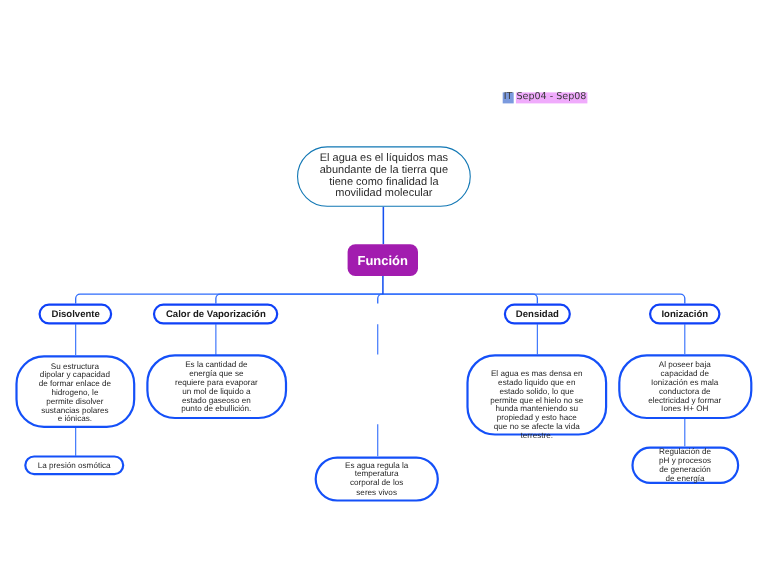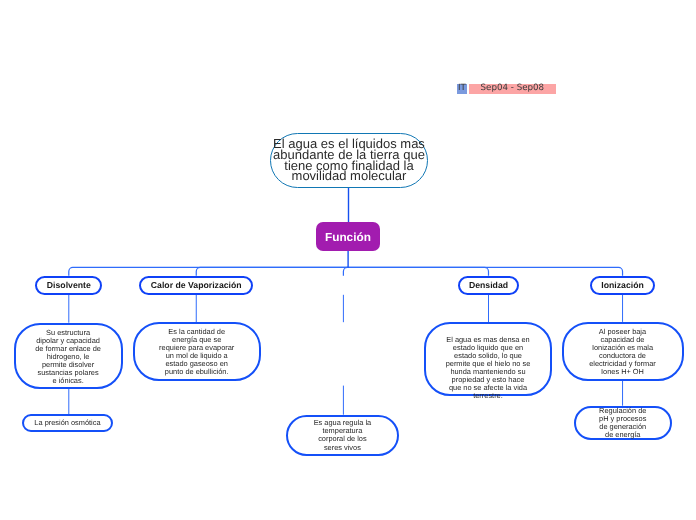--- a/index.html
+++ b/index.html
@@ -14,21 +14,21 @@
   .node .txt{display:block;width:100%;}
 
   
   #title-node{left:226px;top:61px;width:227px;height:56px;border-radius:28px;
               background:#7591db;color:#ffffff;font-weight:bold;font-size:10px;
               line-height:17.6px;white-space:pre;padding-top:7px;}
 
   
   #intro-node{left:270px;top:133px;width:158px;height:55px;border-radius:28px;
               border:1.4px solid #1177b4;background:#fff;color:#2b2b2b;
-              font-size:13px;line-height:10.7px;white-space:pre-line;}
+              font-size:10px;line-height:10.7px;white-space:pre-line;}
 
   
   #funcion-node{left:316.1px;top:222.1px;width:63.7px;height:29px;border-radius:7px;
                 background:#a21caf;color:#fff;font-weight:bold;font-size:11.8px;
                 padding-top:1.6px;}
 
   
   .cat{position:absolute;box-sizing:border-box;display:flex;align-items:center;
        justify-content:center;text-align:center;border:2px solid #0f41f7;
        border-radius:9.5px;background:#fff;color:#1a1a1a;font-weight:bold;
@@ -48,21 +48,21 @@
   svg#links{position:absolute;left:0;top:0;pointer-events:none;}
   .lnk{fill:none;stroke:#2f6cfb;stroke-width:1.2;}
   .lnk-v{fill:none;stroke:#2f6cfb;stroke-width:1.0;}
   .lnk-dark{fill:none;stroke:#1550f0;stroke-width:1.4;}
 
   
   #tag-row{position:absolute;left:456.5px;top:84.3px;display:flex;align-items:flex-start;
            gap:1.4px;font-family:"DejaVu Sans",sans-serif;font-size:8.7px;
            line-height:9.2px;color:#3a3a3a;white-space:pre;}
   #tag-it{background:#7b9ade;padding:0 1.4px;text-align:center;}
-  #tag-date{background:#fca5a5;padding:0 12px;}
+  #tag-date{background:#f0abfc;padding:0 1px;}
 </style>
 </head>
 <body>
 
 <div id="canvas">
   <svg id="links" width="696" height="520">
       <path d="M68.80000000000001 388.6V414.3" class="lnk-v"></path>
       <path d="M348.1 267.4H72.80000000000001a-4 4 0 0 0 -4 4V275.8" class="lnk"></path>
       <path d="M68.80000000000001 294.8V322.7" class="lnk-v"></path>
       <path d="M348.1 267.4H200.25a-4 4 0 0 0 -4 4V275.8" class="lnk"></path>

